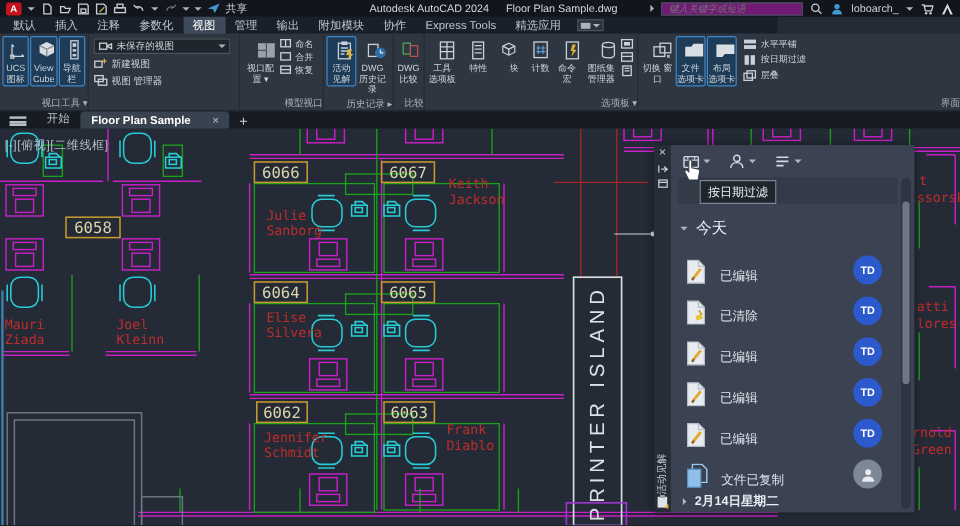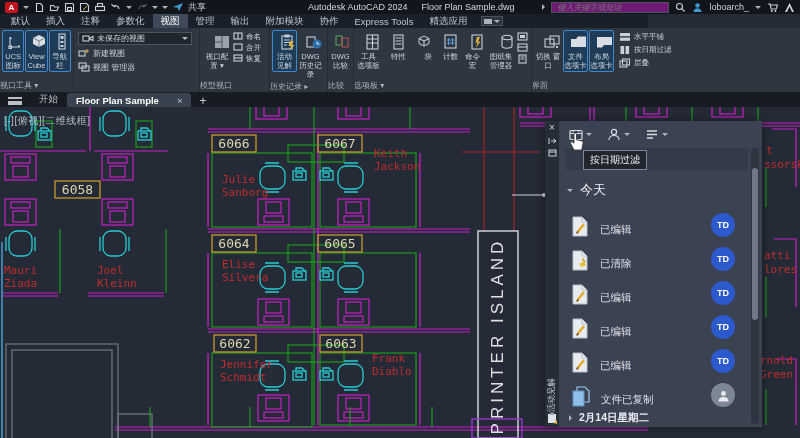--- a/index.html
+++ b/index.html
@@ -32,21 +32,21 @@
   .tab{padding:1px 8px;cursor:default;white-space:nowrap;}
   .tab.active{background:#3e4a59;color:#fff;}
   .tabs .endbox{margin-left:6px;width:22px;height:10px;background:#2b333e;border:1px solid #49525d;
       display:flex;align-items:center;justify-content:center;gap:2px;}
   .tabs .endbox i{width:8px;height:5px;background:#aab2bc;display:block;}
   
   .ribbon{position:absolute;left:0;top:28px;width:800px;height:65px;background:#2d3641;display:flex;
       border-bottom:1px solid #1a2028;}
   .rp{height:100%;display:flex;flex-direction:column;border-right:1px solid #232b34;flex:0 0 auto;}
   .rp-body{flex:1;display:flex;align-items:flex-start;padding:2px 2px 0 2px;gap:1px;}
-  .rp-title{height:12px;line-height:12px;font-size:8px;color:#a9b1bc;text-align:left;
+  .rp-title{height:12px;line-height:12px;font-size:8px;color:#a9b1bc;text-align:right;
       white-space:nowrap;overflow:hidden;}
   .bigbtn{width:25px;display:flex;flex-direction:column;align-items:flex-end;text-align:center;
       font-size:7.5px;line-height:1.2;color:#ccd3db;border:1px solid transparent;border-radius:2px;
       padding:1px 0;}
   .bigbtn .glyph{height:20px;display:flex;align-items:center;justify-content:center;}
   .bigbtn.on{border-color:#3f87c9;background:#1e3c57;}
   .smallcol{display:flex;flex-direction:column;gap:1px;font-size:7.5px;color:#ccd3db;padding-top:2px;}
   .smallrow{display:flex;align-items:flex-start;gap:3px;white-space:nowrap;}
   .nv{display:flex;flex-direction:column;gap:2px;padding:2px;font-size:8px;color:#ccd3db;width:118px;}
   .nv .dd{display:flex;align-items:center;gap:3px;background:#20262e;border:1px solid #4a535e;

